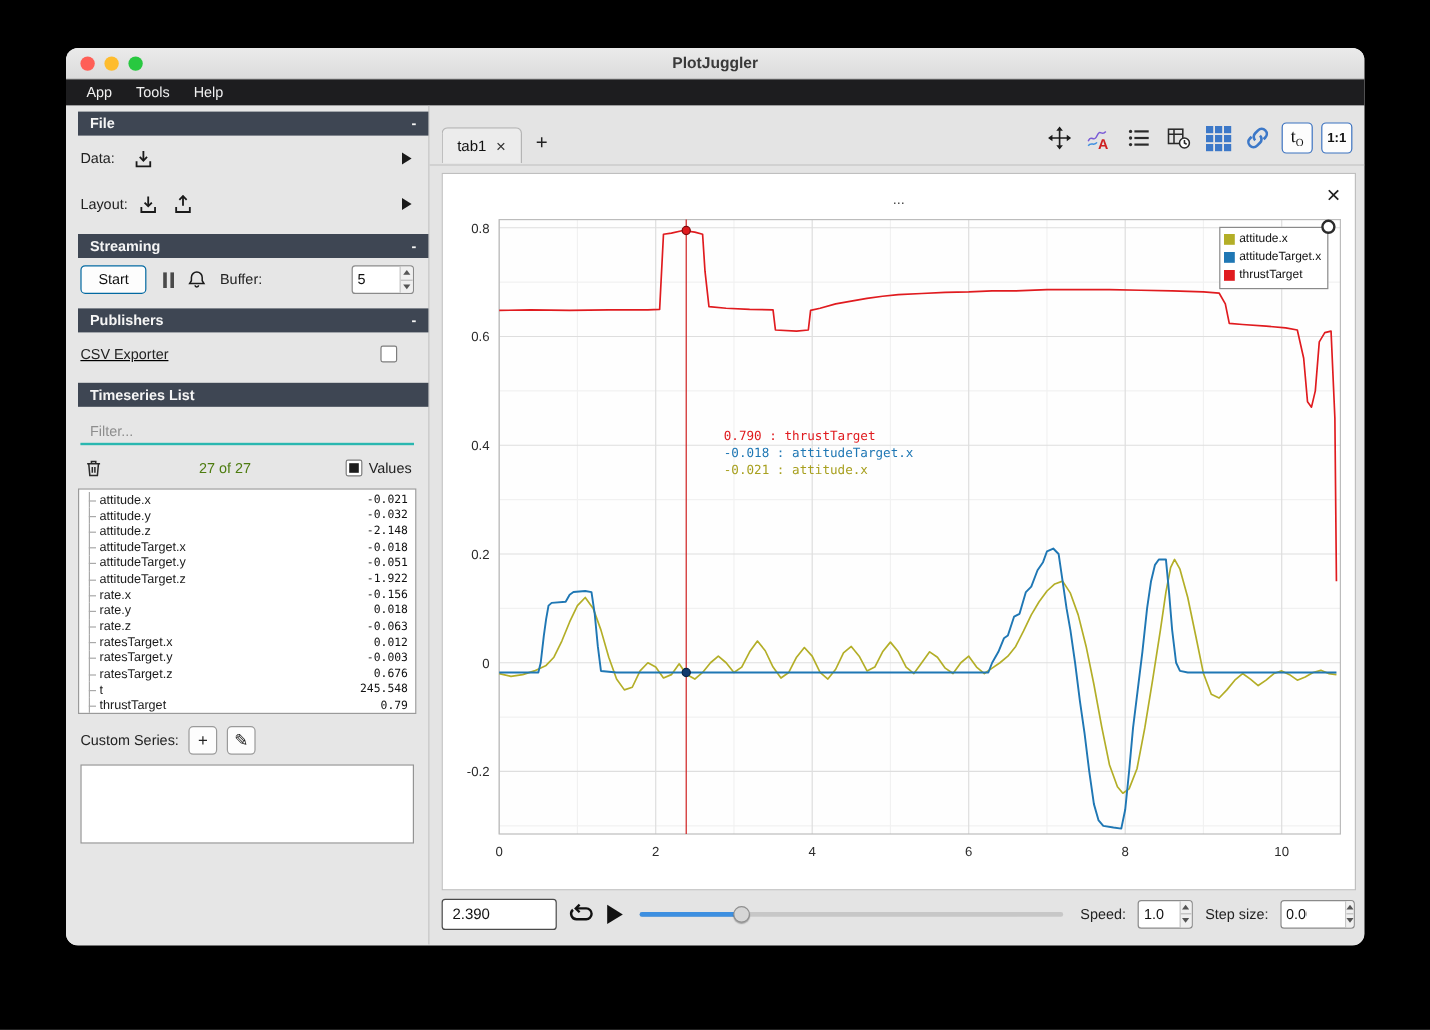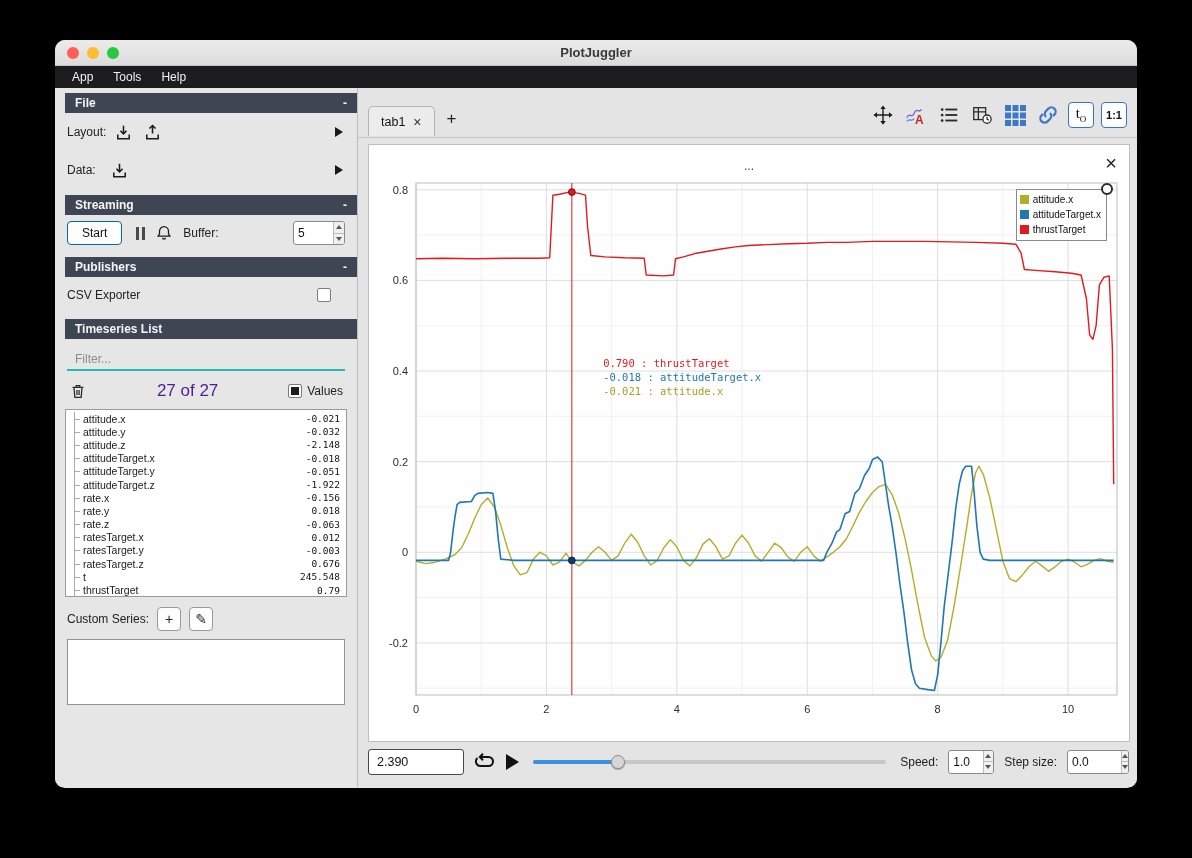--- a/index.html
+++ b/index.html
@@ -46,21 +46,21 @@
   .arr-dn{width:0;height:0;border-left:3.5px solid transparent;border-right:3.5px solid transparent;border-top:4.5px solid #555;}
   .checkbox{width:14px;height:14px;background:#fff;border:1px solid #7d7d7d;border-radius:2px;display:inline-block;}
   .checkbox.part{position:relative;}
   .checkbox.part::after{content:"";position:absolute;left:2px;top:2px;right:2px;bottom:2px;background:#1c1c1c;}
   
   .filter{margin:10px 12px 2px;position:relative;}
   .filter input{width:100%;border:none;outline:none;background:transparent;border-bottom:2px solid #2ab7b0;font-size:12px;color:#333;padding:3px 8px;font-family:"Liberation Sans",sans-serif;}
   .filter input::placeholder{color:#8d8d8d;}
   
   .ts-tools{display:flex;align-items:center;padding:8px 14px 6px;}
-  .count{font-size:17px;color:#4c1d95;}
+  .count{font-size:12px;color:#4d7c0f;}
   .values-wrap{display:flex;align-items:center;gap:5px;font-size:12px;color:#222;}
   .ts-list{margin:2px 10px 0;background:#fff;border:1px solid #9a9a9a;height:188px;overflow:hidden;padding:2px 0 0 4px;}
   .ts-row{display:flex;align-items:center;height:13.2px;font-size:10.5px;color:#1a1a1a;}
   .tree-tick{width:13px;height:100%;position:relative;flex:none;}
   .tree-tick::before{content:"";position:absolute;left:4px;top:0;bottom:0;border-left:1px solid #a9a9a9;}
   .tree-tick::after{content:"";position:absolute;left:4px;top:50%;width:6px;border-top:1px solid #a9a9a9;}
   .ts-name{flex:1;white-space:nowrap;overflow:hidden;}
   .ts-val{font-family:"DejaVu Sans Mono",monospace;font-size:9.5px;color:#111;padding-right:6px;}
   .custom-row{display:flex;align-items:center;gap:8px;padding:10px 12px 0;}
   .empty-box{margin:8px 12px;background:#fff;border:1px solid #949494;height:66px;}
@@ -121,50 +121,50 @@
 
   <div class="appbody">
 
     <div class="sidebar">
 
       <div class="sec-hdr">
         <span>File</span>
         <span class="sec-collapse">-</span>
       </div>
       <div class="srow" style="height:38px;">
+        <span class="lbl">Data:</span>
+        <span class="icon-btn" style="margin-left:14px;">
+          <svg width="19" height="19" viewBox="0 0 20 20" fill="none" stroke="#1a1a1a" stroke-width="1.6">
+              <path d="M4 12v4.5h12V12"></path>
+              <path d="M10 3v8"></path>
+              <path d="M6.8 8.2 10 11.4l3.2-3.2"></path>
+            </svg>
+        </span>
+        <span class="spacer"></span>
+        <span class="right-tri"></span>
+      </div>
+      <div class="srow" style="height:38px;">
         <span class="lbl">Layout:</span>
         <span class="icon-btn" style="margin-left:8px;">
           <svg width="19" height="19" viewBox="0 0 20 20" fill="none" stroke="#1a1a1a" stroke-width="1.6">
               <path d="M4 12v4.5h12V12"></path>
               <path d="M10 3v8"></path>
               <path d="M6.8 8.2 10 11.4l3.2-3.2"></path>
             </svg>
         </span>
         <span class="icon-btn" style="margin-left:10px;">
           <svg width="19" height="19" viewBox="0 0 20 20" fill="none" stroke="#1a1a1a" stroke-width="1.6">
               <path d="M4 12v4.5h12V12"></path>
               <path d="M10 11V3"></path>
               <path d="M6.8 5.8 10 2.6l3.2 3.2"></path>
             </svg>
         </span>
         <span class="spacer"></span>
         <span class="right-tri"></span>
       </div>
-      <div class="srow" style="height:38px;">
-        <span class="lbl">Data:</span>
-        <span class="icon-btn" style="margin-left:14px;">
-          <svg width="19" height="19" viewBox="0 0 20 20" fill="none" stroke="#1a1a1a" stroke-width="1.6">
-              <path d="M4 12v4.5h12V12"></path>
-              <path d="M10 3v8"></path>
-              <path d="M6.8 8.2 10 11.4l3.2-3.2"></path>
-            </svg>
-        </span>
-        <span class="spacer"></span>
-        <span class="right-tri"></span>
-      </div>
 
       <div class="sec-hdr">
         <span>Streaming</span>
         <span class="sec-collapse">-</span>
       </div>
       <div class="srow" style="height:36px;">
         <button class="btn">Start</button>
         <span class="pause">
             <span></span>
             <span></span>
@@ -187,21 +187,21 @@
                 <span class="arr-dn"></span>
               </div>
           </div>
         </div>
       </div>
 
       <div class="sec-hdr">
         <span>Publishers</span>
         <span class="sec-collapse">-</span>
       </div>
-      <div class="srow" style="height:36px;">
+      <div class="srow" style="height:36px;text-decoration:underline;">
         <span class="lbl">CSV Exporter</span>
         <span class="spacer"></span>
         <span class="checkbox" style="margin-right:14px;"></span>
       </div>
 
       <div class="sec-hdr">
         <span>Timeseries List</span>
         <span></span>
       </div>
       <div class="filter">

